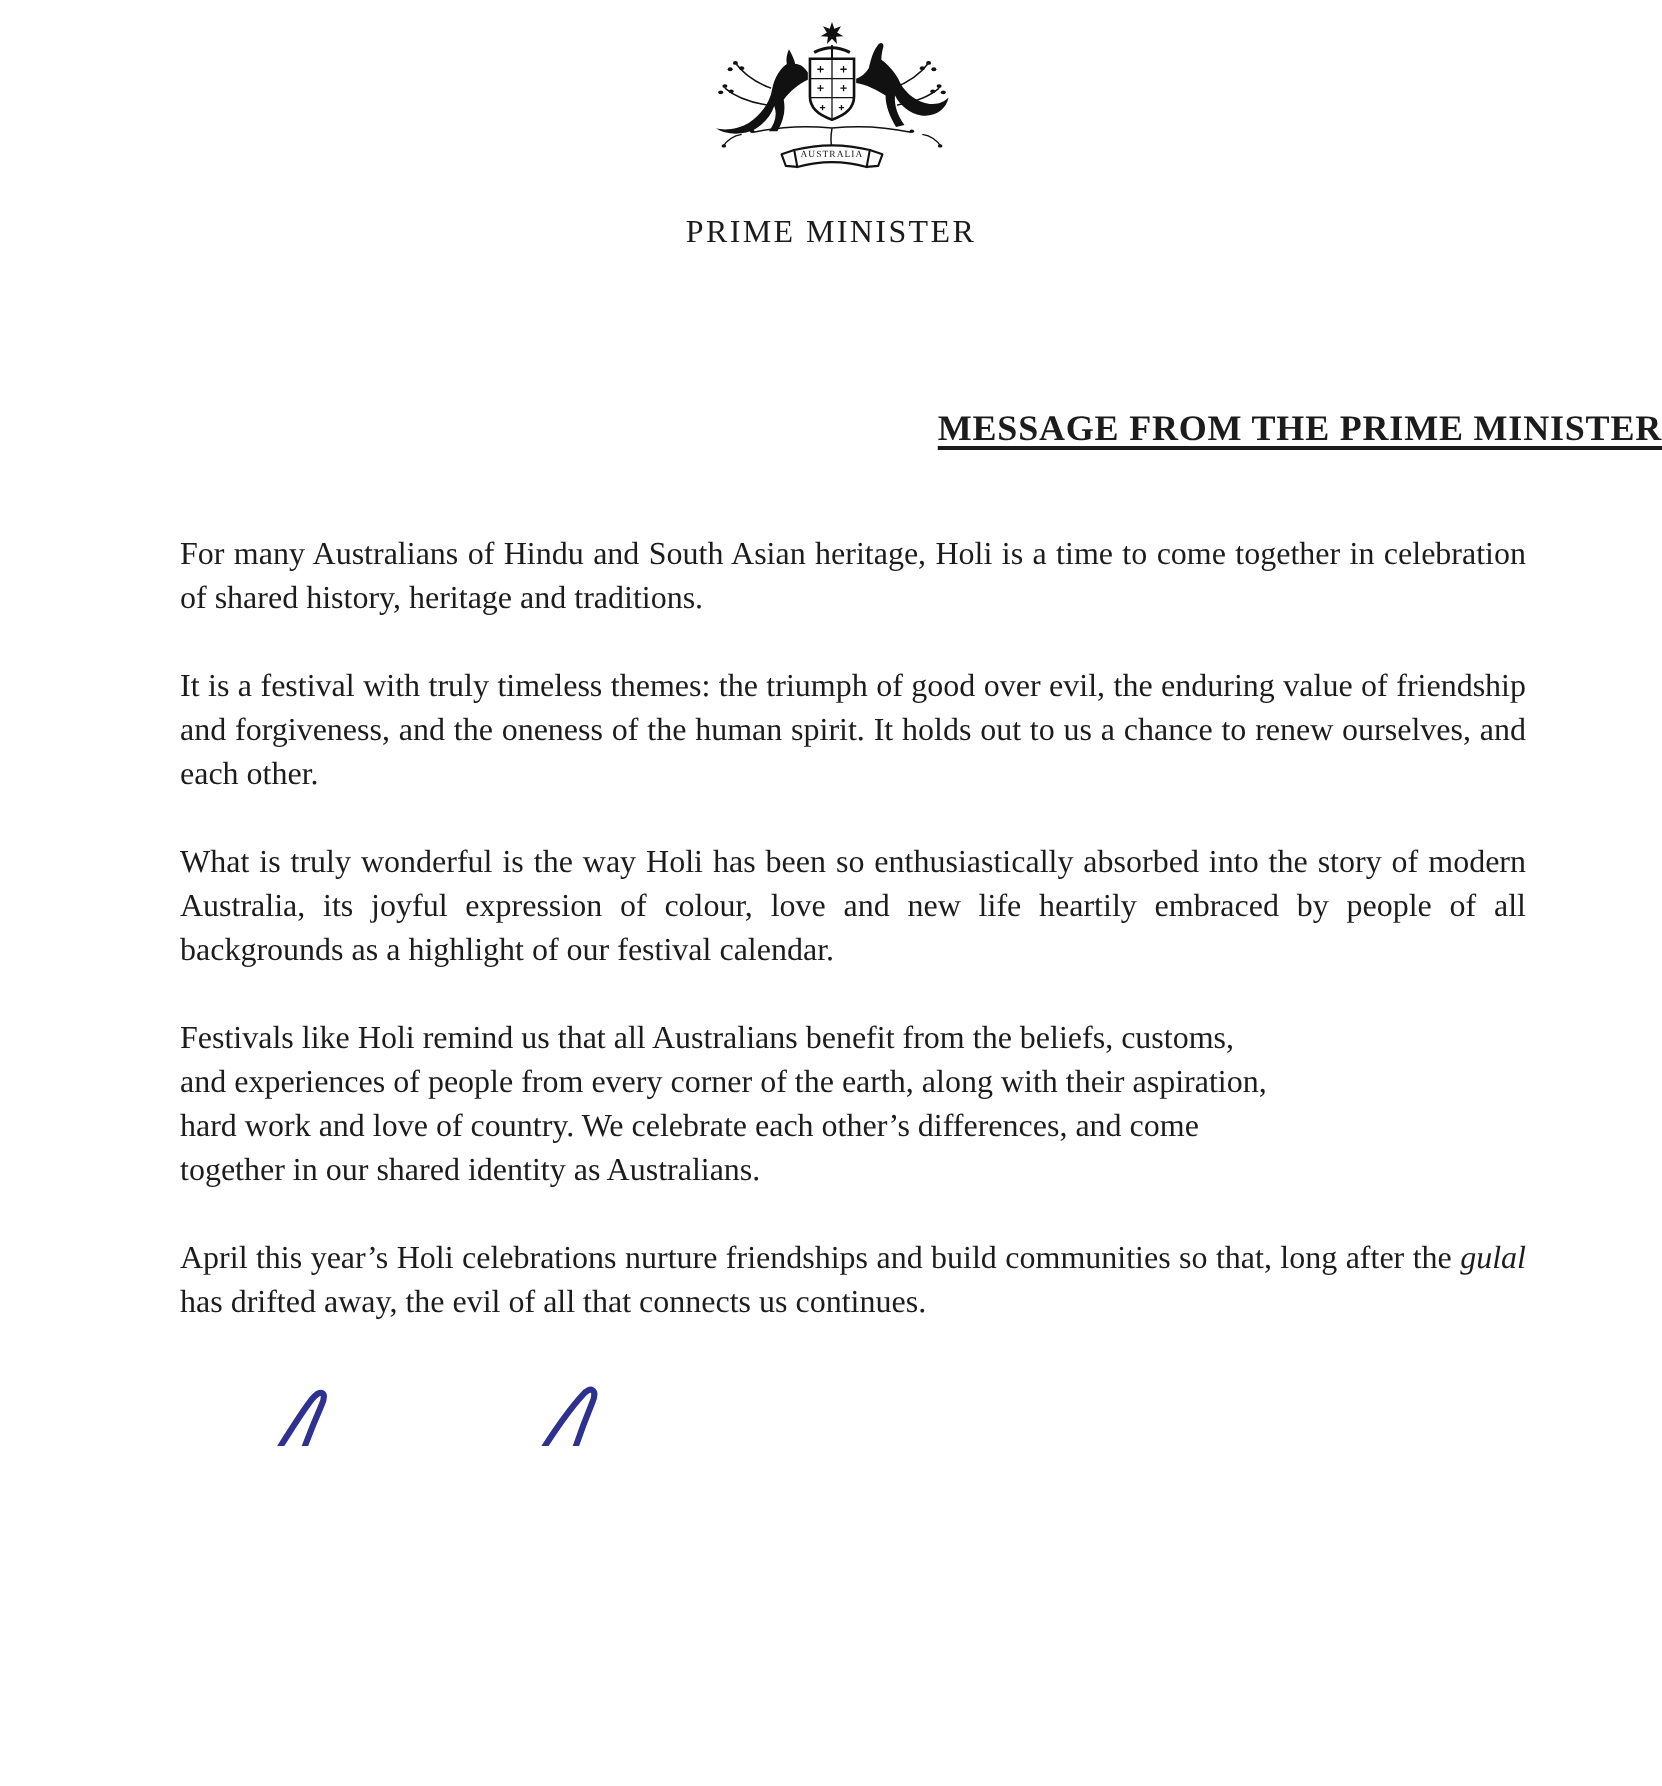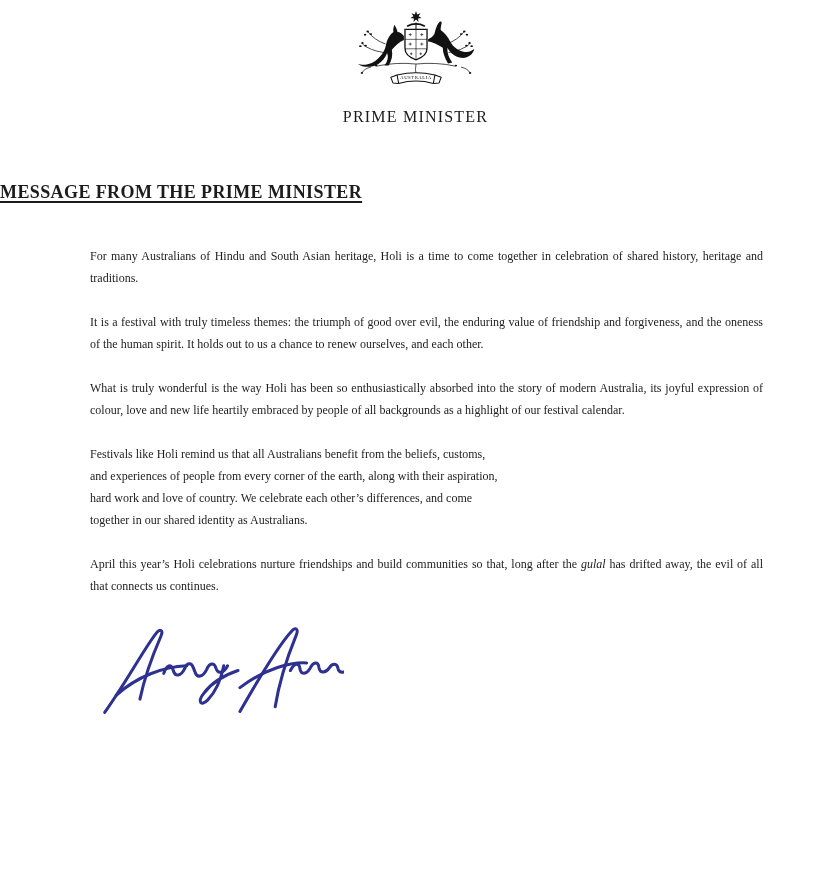--- a/index.html
+++ b/index.html
@@ -20,39 +20,39 @@
     padding-top: 8px;
   }
   .dept {
     margin-top: 10px;
     text-align: center;
     font-size: 16px;
     letter-spacing: 1.2px;
     color: #1c1c1c;
   }
   .title {
-    margin-top: 56px;
-    text-align: left;
+    margin-top: 78px;
+    text-align: right;
     font-size: 18px;
     font-weight: bold;
     letter-spacing: 0.4px;
     text-decoration: underline;
     text-underline-offset: 3px;
     text-decoration-thickness: 1.5px;
   }
   .subtitle {
     margin-top: 26px;
     text-align: center;
     font-size: 18px;
     font-weight: bold;
     letter-spacing: 0.6px;
   }
   .body-text {
     margin: 42px 68px 0 90px;
-    font-size: 12px;
+    font-size: 16px;
     line-height: 22px;
     text-align: justify;
   }
   .para {
     margin-bottom: 22px;
     white-space: pre-line;
   }
   .italic { font-style: italic; }
   .sig-wrap {
     margin: 24px 0 0 94px;

